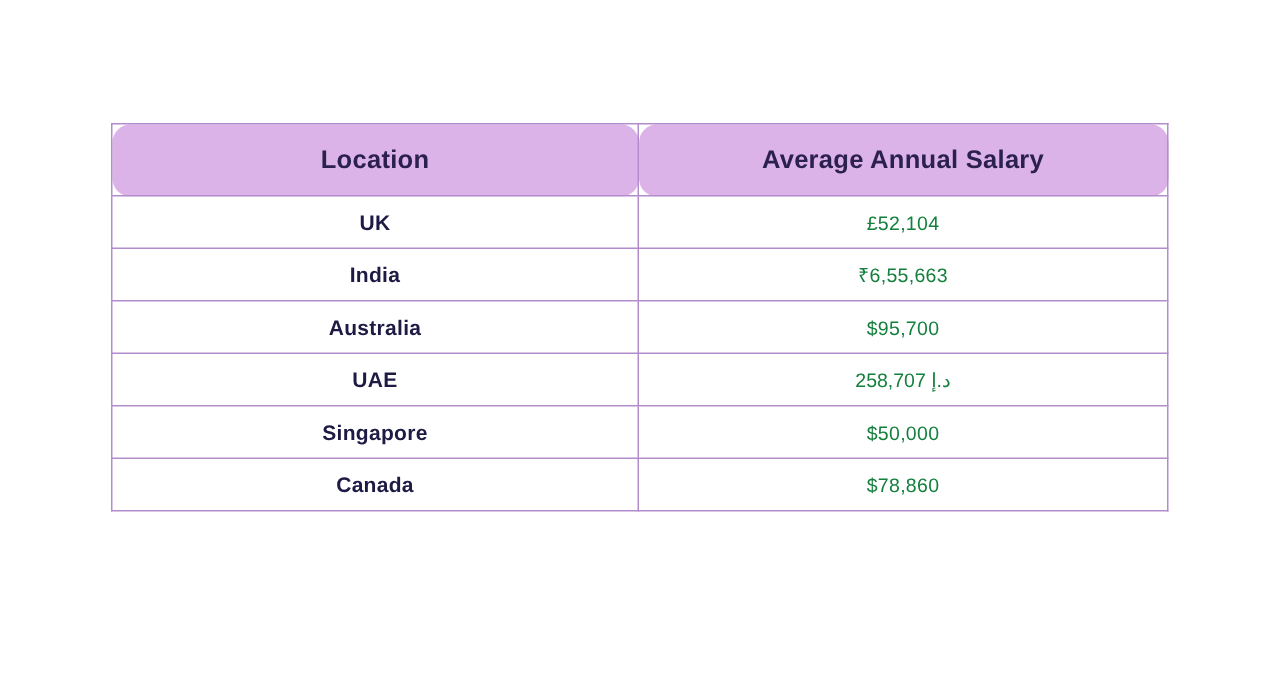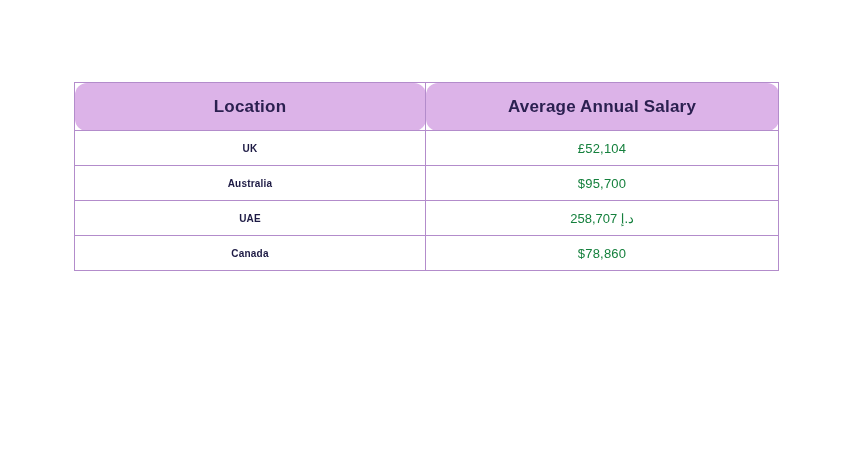--- a/index.html
+++ b/index.html
@@ -47,21 +47,21 @@
     background: #ffffff;
   }
   .col-location {
     width: 350px;
   }
   .col-salary {
     width: 352px;
     margin-top: 44px;
   }
   .cell-location {
-    font-size: 10px;
+    font-size: 14px;
     font-weight: bold;
     color: #1d1a44;
     letter-spacing: 0.2px;
   }
   .cell-salary {
     font-size: 13px;
     font-weight: normal;
     color: #15803d;
     letter-spacing: 0.2px;
   }
@@ -76,26 +76,34 @@
         <th class="col-location">Location</th>
         <th class="col-salary">Average Annual Salary</th>
       </tr>
     </thead>
     <tbody>
       <tr>
         <td class="cell-location">UK</td>
         <td class="cell-salary">£52,104</td>
       </tr>
       <tr>
+        <td class="cell-location">India</td>
+        <td class="cell-salary">₹6,55,663</td>
+      </tr>
+      <tr>
         <td class="cell-location">Australia</td>
         <td class="cell-salary">$95,700</td>
       </tr>
       <tr>
         <td class="cell-location">UAE</td>
         <td class="cell-salary">258,707 د.إ</td>
+      </tr>
+      <tr>
+        <td class="cell-location">Singapore</td>
+        <td class="cell-salary">$50,000</td>
       </tr>
       <tr>
         <td class="cell-location">Canada</td>
         <td class="cell-salary">$78,860</td>
       </tr>
     </tbody>
   </table>
 </div>
 
 </body></html>

